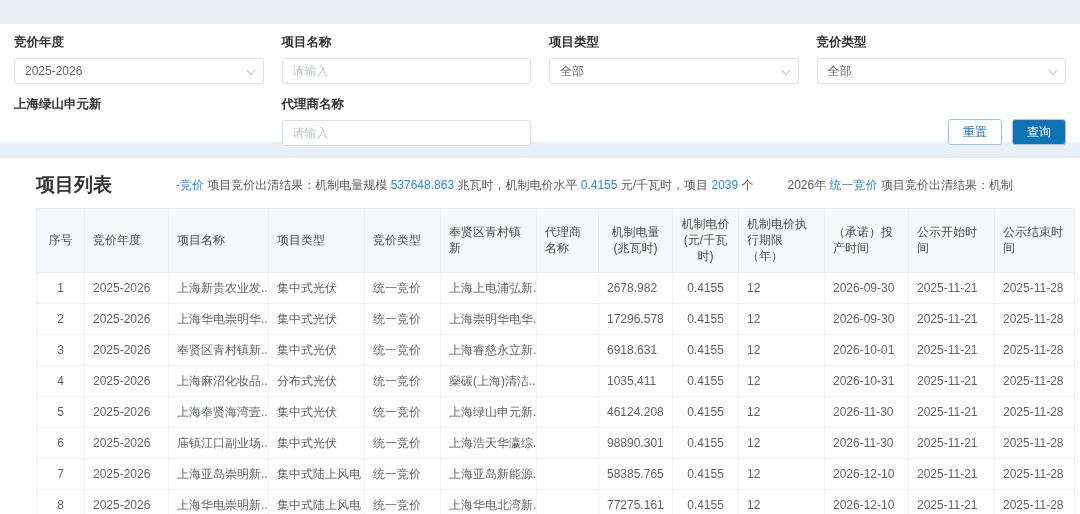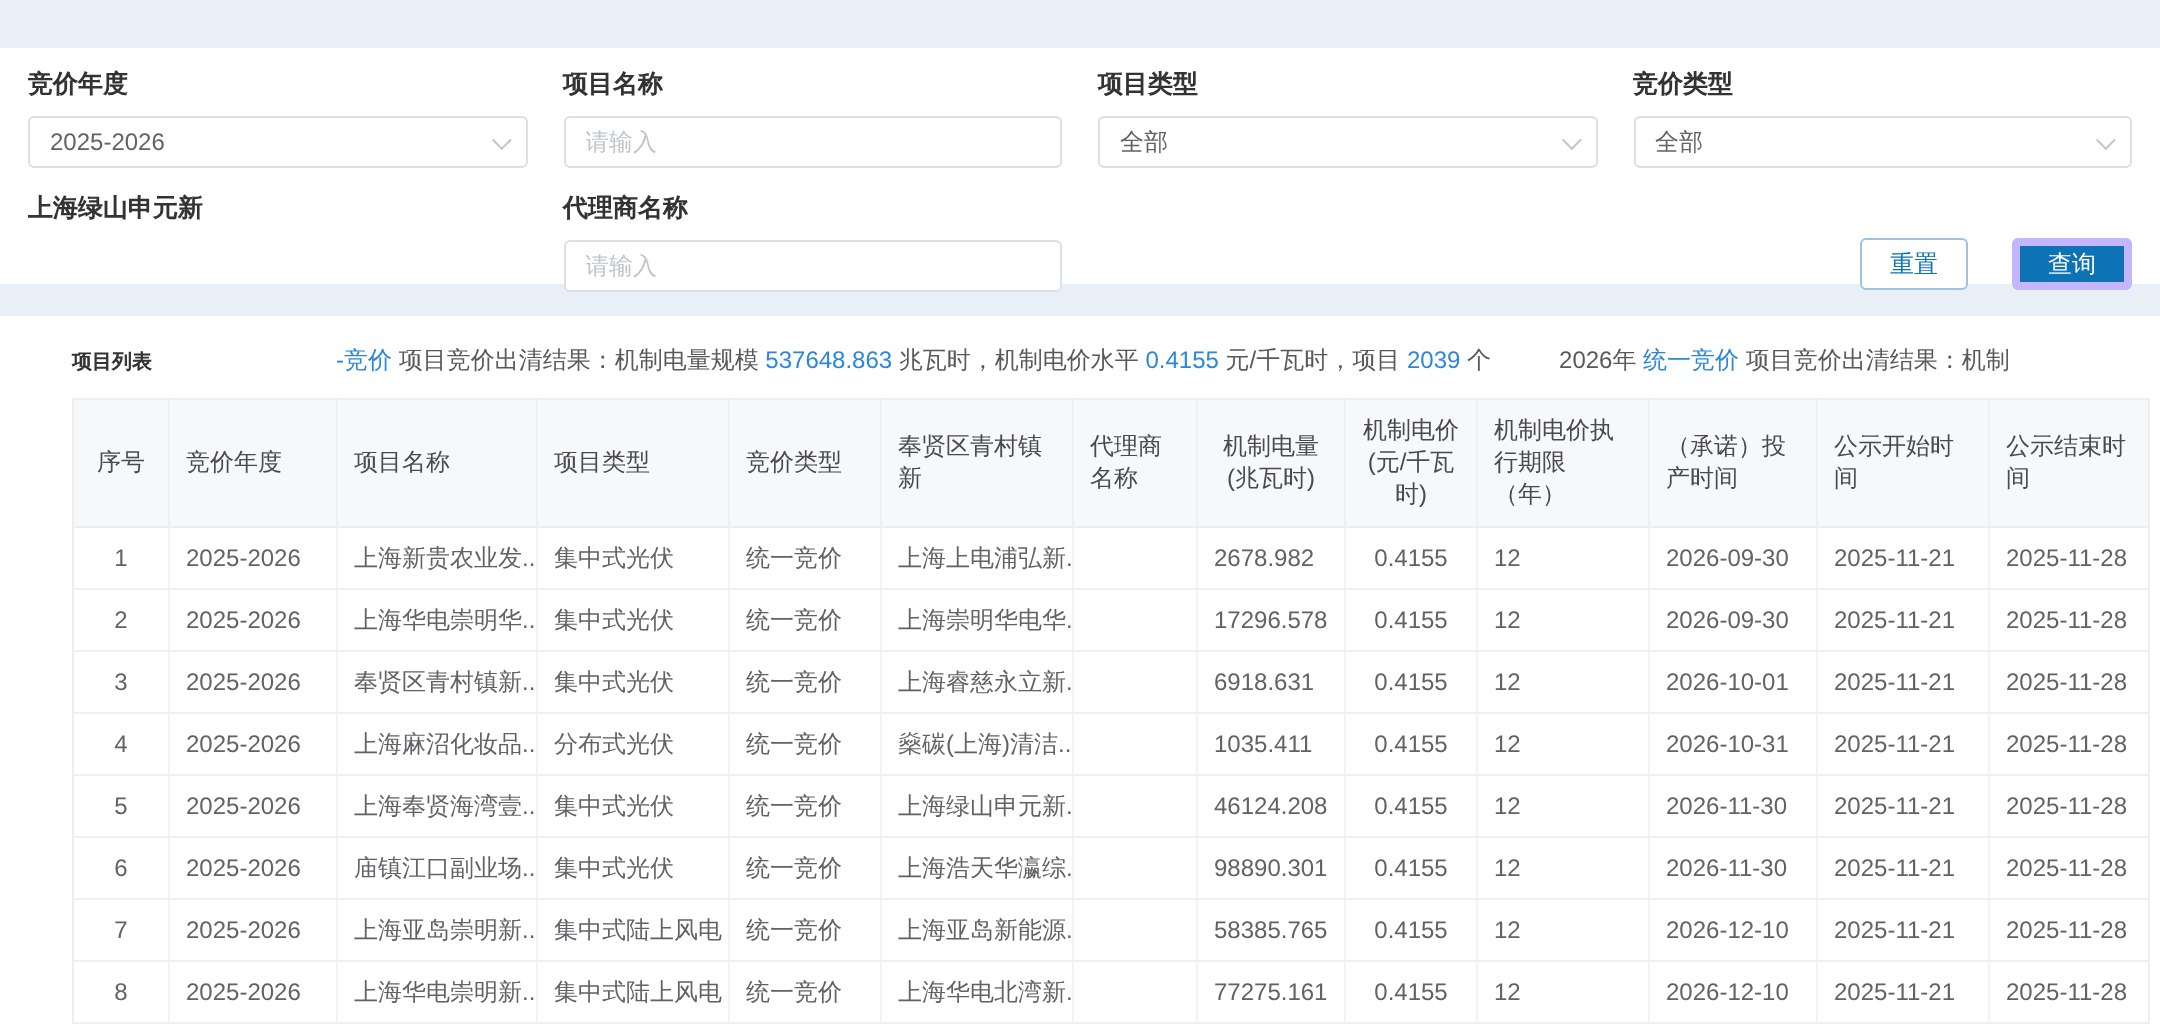--- a/index.html
+++ b/index.html
@@ -29,36 +29,36 @@
   .select-box { justify-content:space-between; cursor:pointer; }
   .chevron {
     width:7px; height:7px; border-right:1.5px solid #c0c4cc; border-bottom:1.5px solid #c0c4cc;
     transform:rotate(45deg) translateY(-2px); flex:0 0 auto;
   }
   input.control {
     width:100%; outline:none;
   }
   input.control::placeholder { color:#c0c4cc; }
   .buttons-cell {
-    display:flex; align-items:flex-end; justify-content:flex-end; gap:22px; padding-bottom:1px;text-align:center;
+    display:flex; align-items:flex-end; justify-content:flex-end; gap:10px; padding-bottom:1px;text-align:center;
   }
   .btn {
     height:26px; min-width:48px; padding:0 14px; border-radius:3px; font-size:12px;
     display:flex; align-items:center; justify-content:center; cursor:pointer;
   }
   .btn-reset { background:#fff; border:1px solid #9ec3e0; color:#0d73b5; }
-  .btn-search { background:#0d73b5; border:4px solid #c4b5fd; color:#fff; }
+  .btn-search { background:#0d73b5; border:1px solid #c4b5fd; color:#fff; }
 
   
   .list-card {
     background:#fff; margin-top:16px; height:372px; padding:10px 36px 0 36px;
   }
   .list-head { display:flex; align-items:center; margin:4px 0 10px 0; }
-  .list-title { font-size:10px; font-weight:700; color:#333; }
-  .summary { margin-left:92px; color:#595959; font-size:12px; white-space:nowrap; }
+  .list-title { font-size:19px; font-weight:700; color:#333; }
+  .summary { margin-left:64px; color:#595959; font-size:12px; white-space:nowrap; }
   .summary .blue { color:#2b87d9; }
   .summary .gap-left { margin-left:34px; }
 
   
   table {
     width:100%; border-collapse:collapse; table-layout:fixed;
     border:1px solid #eceef1; font-size:12px;
   }
   th {
     background:#f7f8fa; color:#4a4a4a; font-weight:500; font-size:12px;

